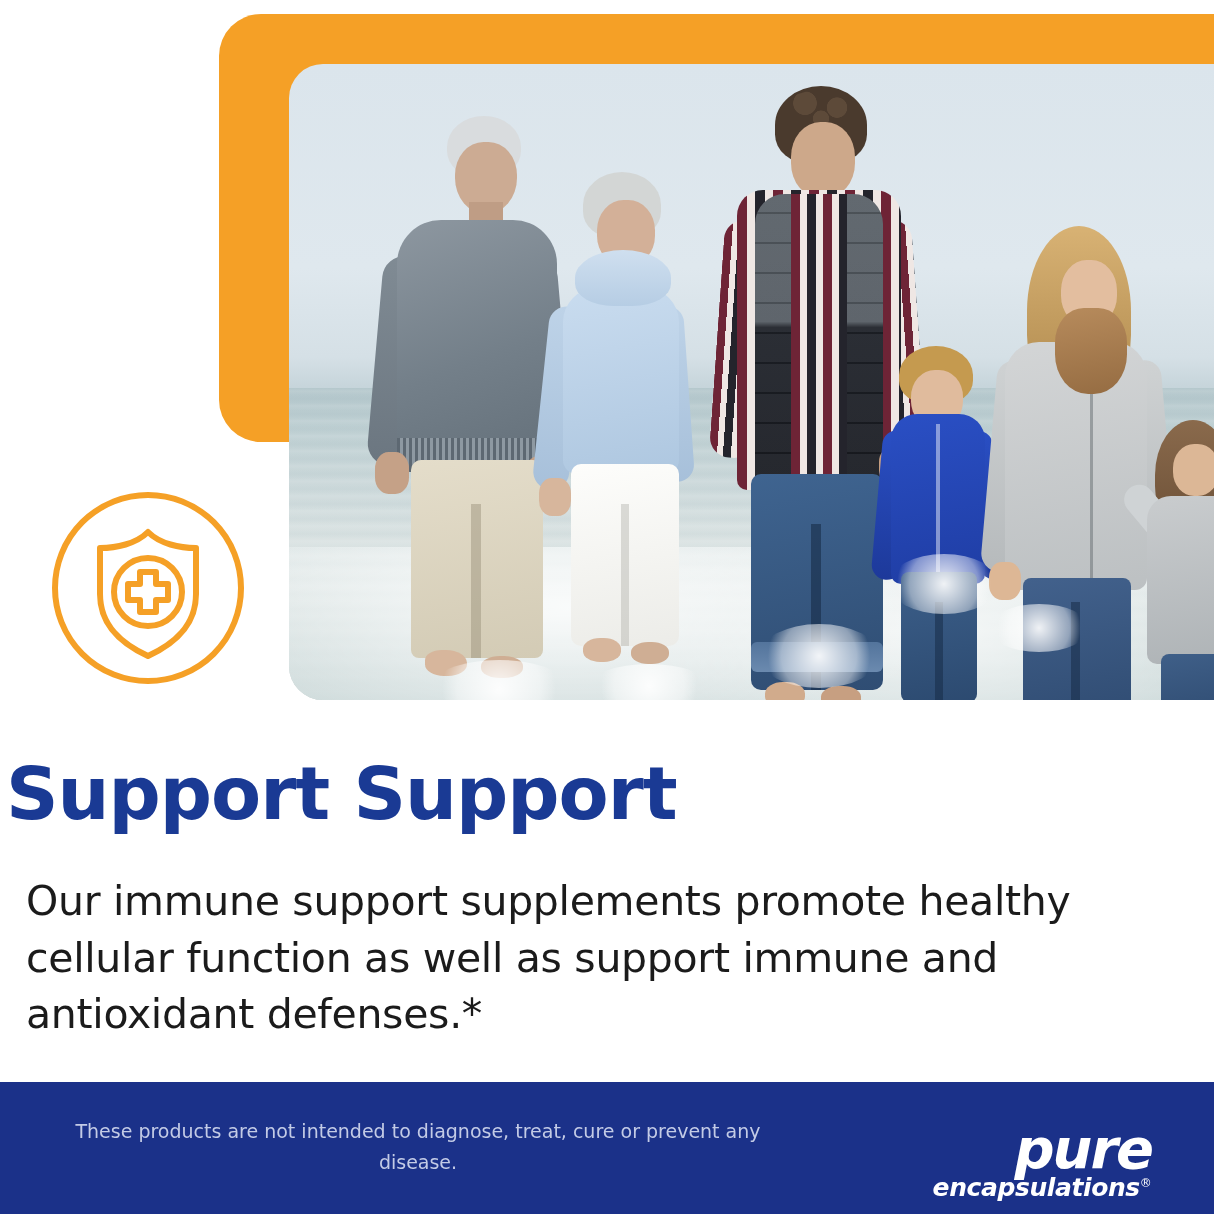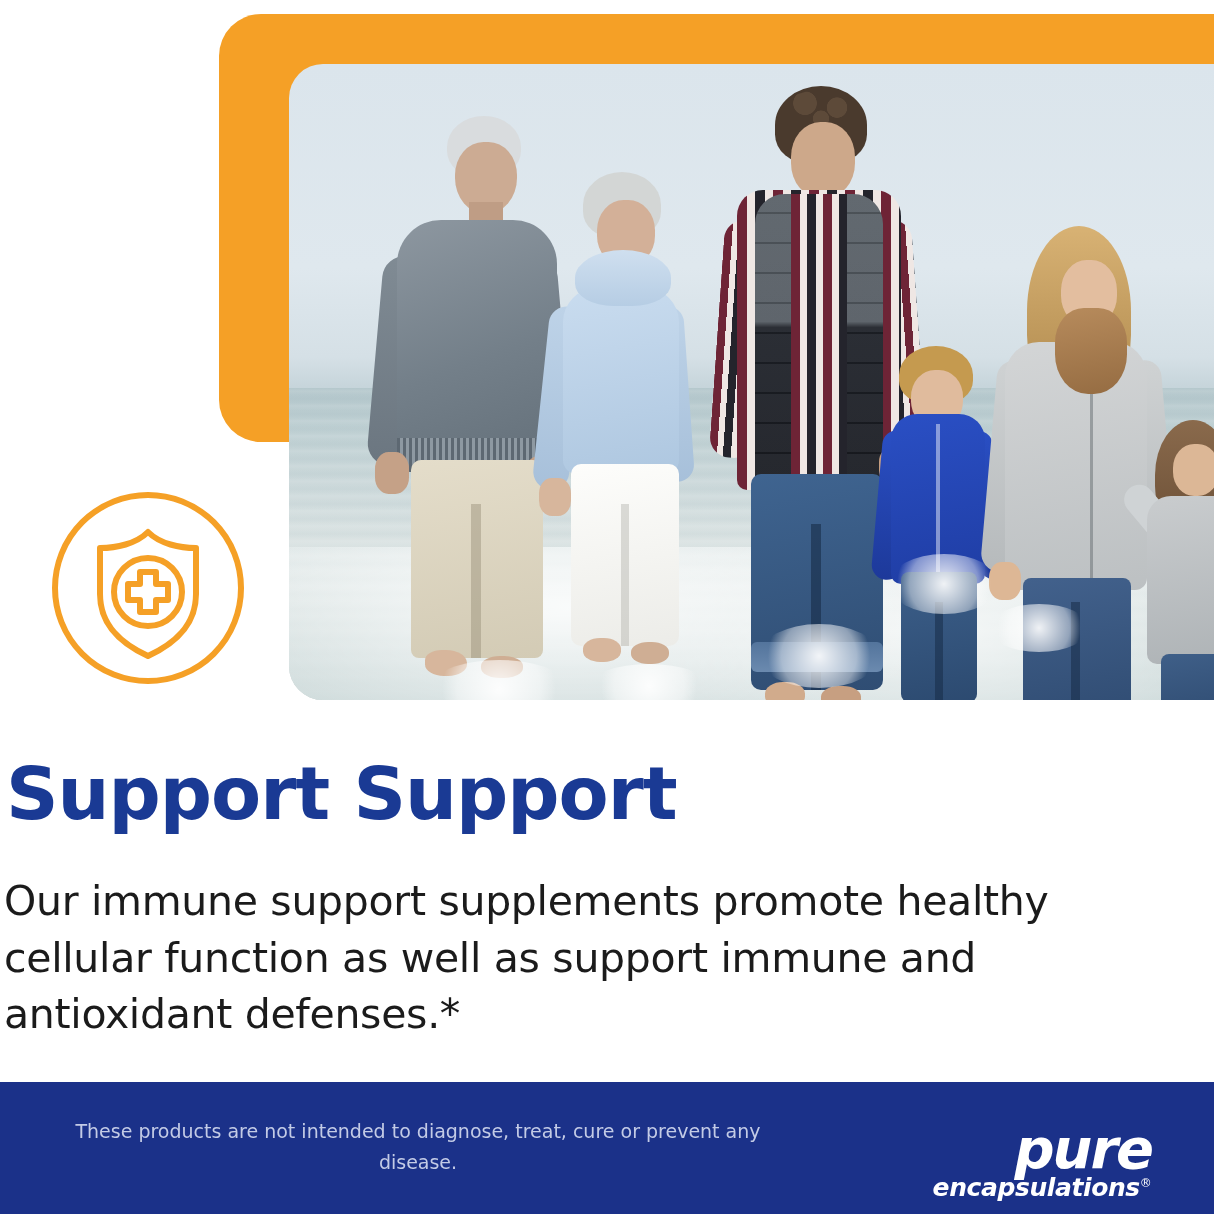--- a/index.html
+++ b/index.html
@@ -209,21 +209,21 @@
     margin: 0;
     font-family: "DejaVu Sans", sans-serif;
     font-weight: 700;
     font-size: 73px;
     letter-spacing: -1px;
     color: #1A3A94;
     line-height: 1;
   }
   .subtitle {
     position: absolute;
-    left: 4px;
+    left: 26px;
     top: 873px;
     width: 1090px;
     margin: 0;
     font-family: "DejaVu Sans", sans-serif;
     font-weight: 400;
     font-size: 41px;
     line-height: 1.38;
     color: #1b1b1b;
     letter-spacing: -0.3px;
   }

